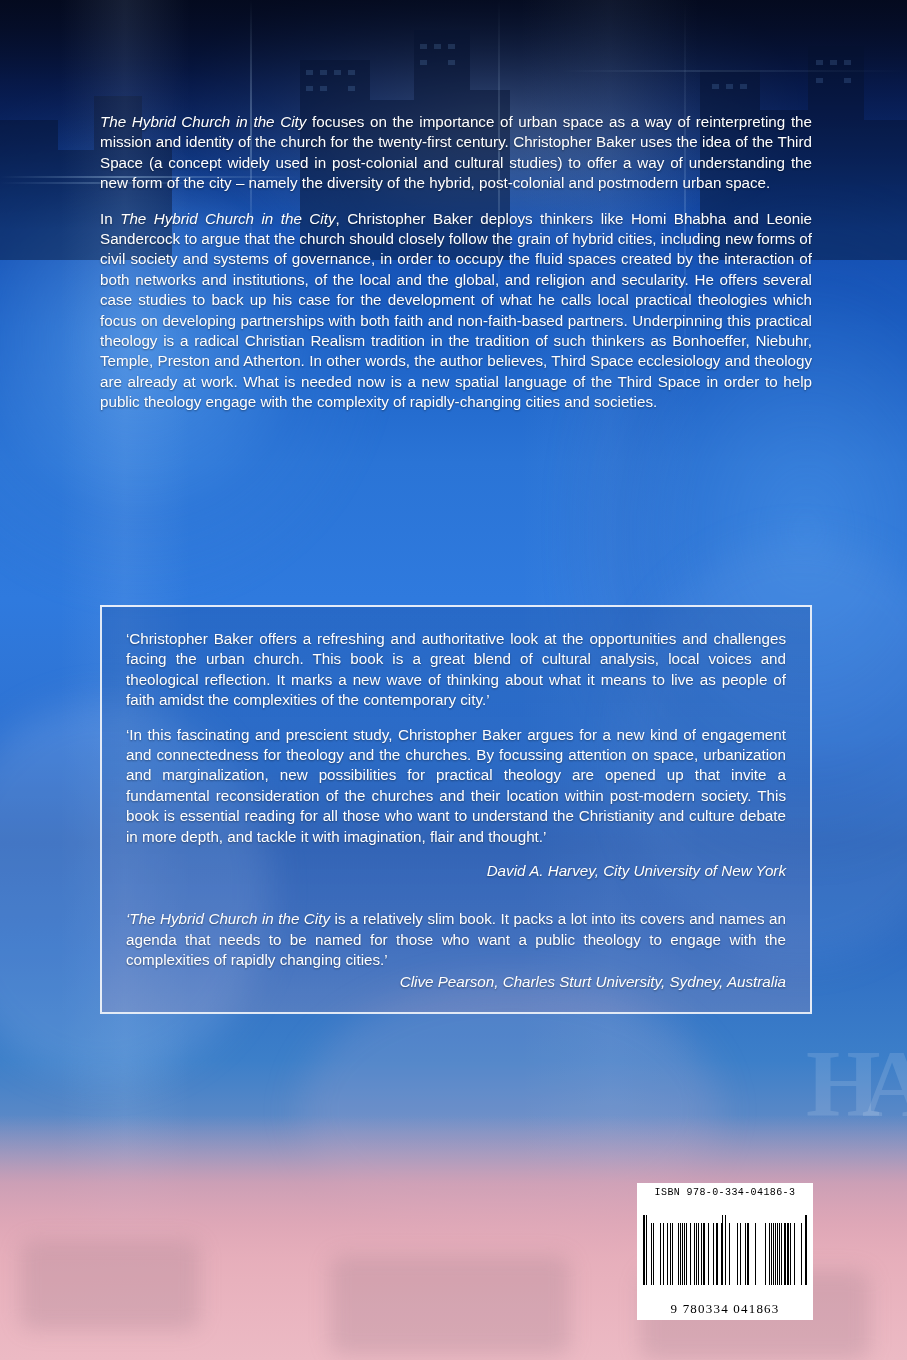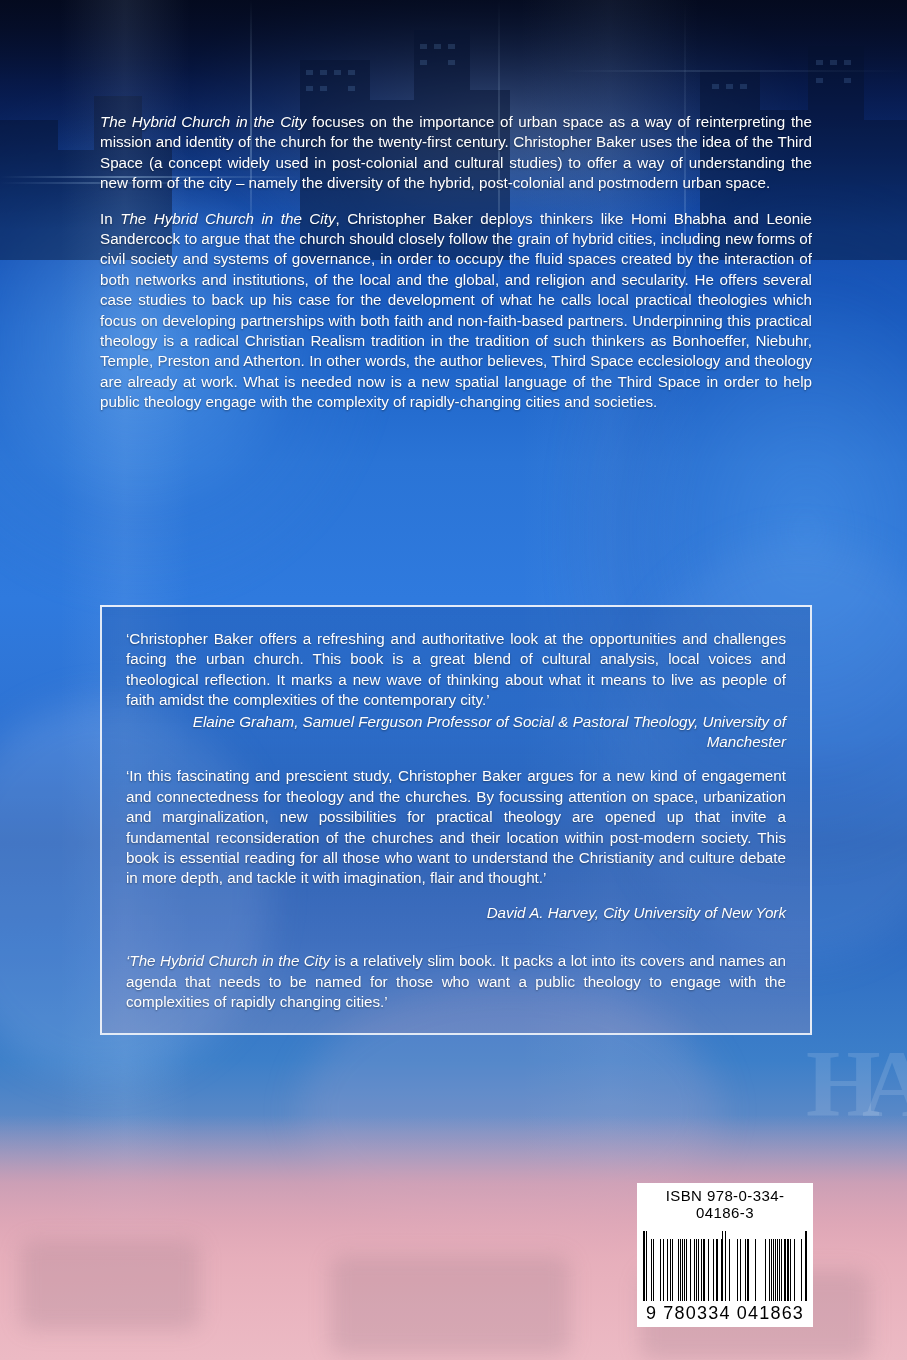--- a/index.html
+++ b/index.html
@@ -153,40 +153,40 @@
     position: absolute;
     left: 637px;
     top: 1183px;
     width: 176px;
     background: #ffffff;
     padding: 4px 6px 3px 6px;
     box-sizing: border-box;
     text-align: center;
   }
   .isbn-text {
-    font-family: Liberation Sans, sans-serif;
-    font-size: 15px;
+    font-family: Liberation Mono, monospace;
+    font-size: 10px;
     letter-spacing: 0.4px;
     color: #000;
-    margin-bottom: 10px;
+    margin-bottom: 17px;
   }
   .bars {
     display: flex;
     align-items: flex-end;
     justify-content: center;
     height: 70px;
     gap: 0;
   }
   .bar { background: #000; }
   .barcode-digits {
-    font-family: Liberation Sans, sans-serif;
-    font-size: 18px;
+    font-family: Liberation Serif, serif;
+    font-size: 13px;
     letter-spacing: 1.2px;
     color: #000;
-    margin-top: 2px;
+    margin-top: 16px;
   }
 
   
   .publisher {
     position: absolute;
     left: 104px;
     top: 1255px;
     display: flex;
     align-items: center;
     gap: 10px;
@@ -301,33 +301,33 @@
 
   <div class="blurb">
     <p><span class="it">The Hybrid Church in the City</span><span> focuses on the importance of urban space as a way of reinterpreting the mission and identity of the church for the twenty-first century. Christopher Baker uses the idea of the Third Space (a concept widely used in post-colonial and cultural studies) to offer a way of understanding the new form of the city – namely the diversity of the hybrid, post-colonial and postmodern urban space.</span></p>
     <p><span>In </span><span class="it">The Hybrid Church in the City</span><span>, Christopher Baker deploys thinkers like Homi Bhabha and Leonie Sandercock to argue that the church should closely follow the grain of hybrid cities, including new forms of civil society and systems of governance, in order to occupy the fluid spaces created by the interaction of both networks and institutions, of the local and the global, and religion and secularity. He offers several case studies to back up his case for the development of what he calls local practical theologies which focus on developing partnerships with both faith and non-faith-based partners. Underpinning this practical theology is a radical Christian Realism tradition in the tradition of such thinkers as Bonhoeffer, Niebuhr, Temple, Preston and Atherton. In other words, the author believes, Third Space ecclesiology and theology are already at work. What is needed now is a new spatial language of the Third Space in order to help public theology engage with the complexity of rapidly-changing cities and societies.</span></p>
   </div>
 
   <div class="panel">
 
     <p class="quote">
       <span>‘Christopher Baker offers a refreshing and authoritative look at the opportunities and challenges facing the urban church. This book is a great blend of cultural analysis, local voices and theological reflection. It marks a new wave of thinking about what it means to live as people of faith amidst the complexities of the contemporary city.’</span>
-      <span class="attrib">Elaine Graham, Samuel Ferguson Professor of Social &amp; Pastoral Theology, University of Manchester</span>
     </p>
 
     <p class="quote">
       <span>‘In this fascinating and prescient study, Christopher Baker argues for a new kind of engagement and connectedness for theology and the churches. By focussing attention on space, urbanization and marginalization, new possibilities for practical theology are opened up that invite a fundamental reconsideration of the churches and their location within post-modern society. This book is essential reading for all those who want to understand the Christianity and culture debate in more depth, and tackle it with imagination, flair and thought.’</span>
     </p>
 
     <p class="quote">
       <span class="attrib">David A. Harvey, City University of New York</span>
     </p>
 
     <p class="quote">
       <span class="it">‘The Hybrid Church in the City</span><span> is a relatively slim book. It packs a lot into its covers and names an agenda that needs to be named for those who want a public theology to engage with the complexities of rapidly changing cities.’</span>
+      <span class="attrib">Clive Pearson, Charles Sturt University, Sydney, Australia</span>
     </p>
 
   </div>
 
   <div class="barcode-box">
     <div class="isbn-text">ISBN 978-0-334-04186-3</div>
     <div class="bars" id="bars">
         <div class="bar" style="width: 2px; height: 70px; margin-right: 1px;"></div>
         <div class="bar" style="width: 2px; height: 70px; margin-right: 2px;"></div>
         <div class="bar" style="width: 2px; height: 70px; margin-right: 2px;"></div>

